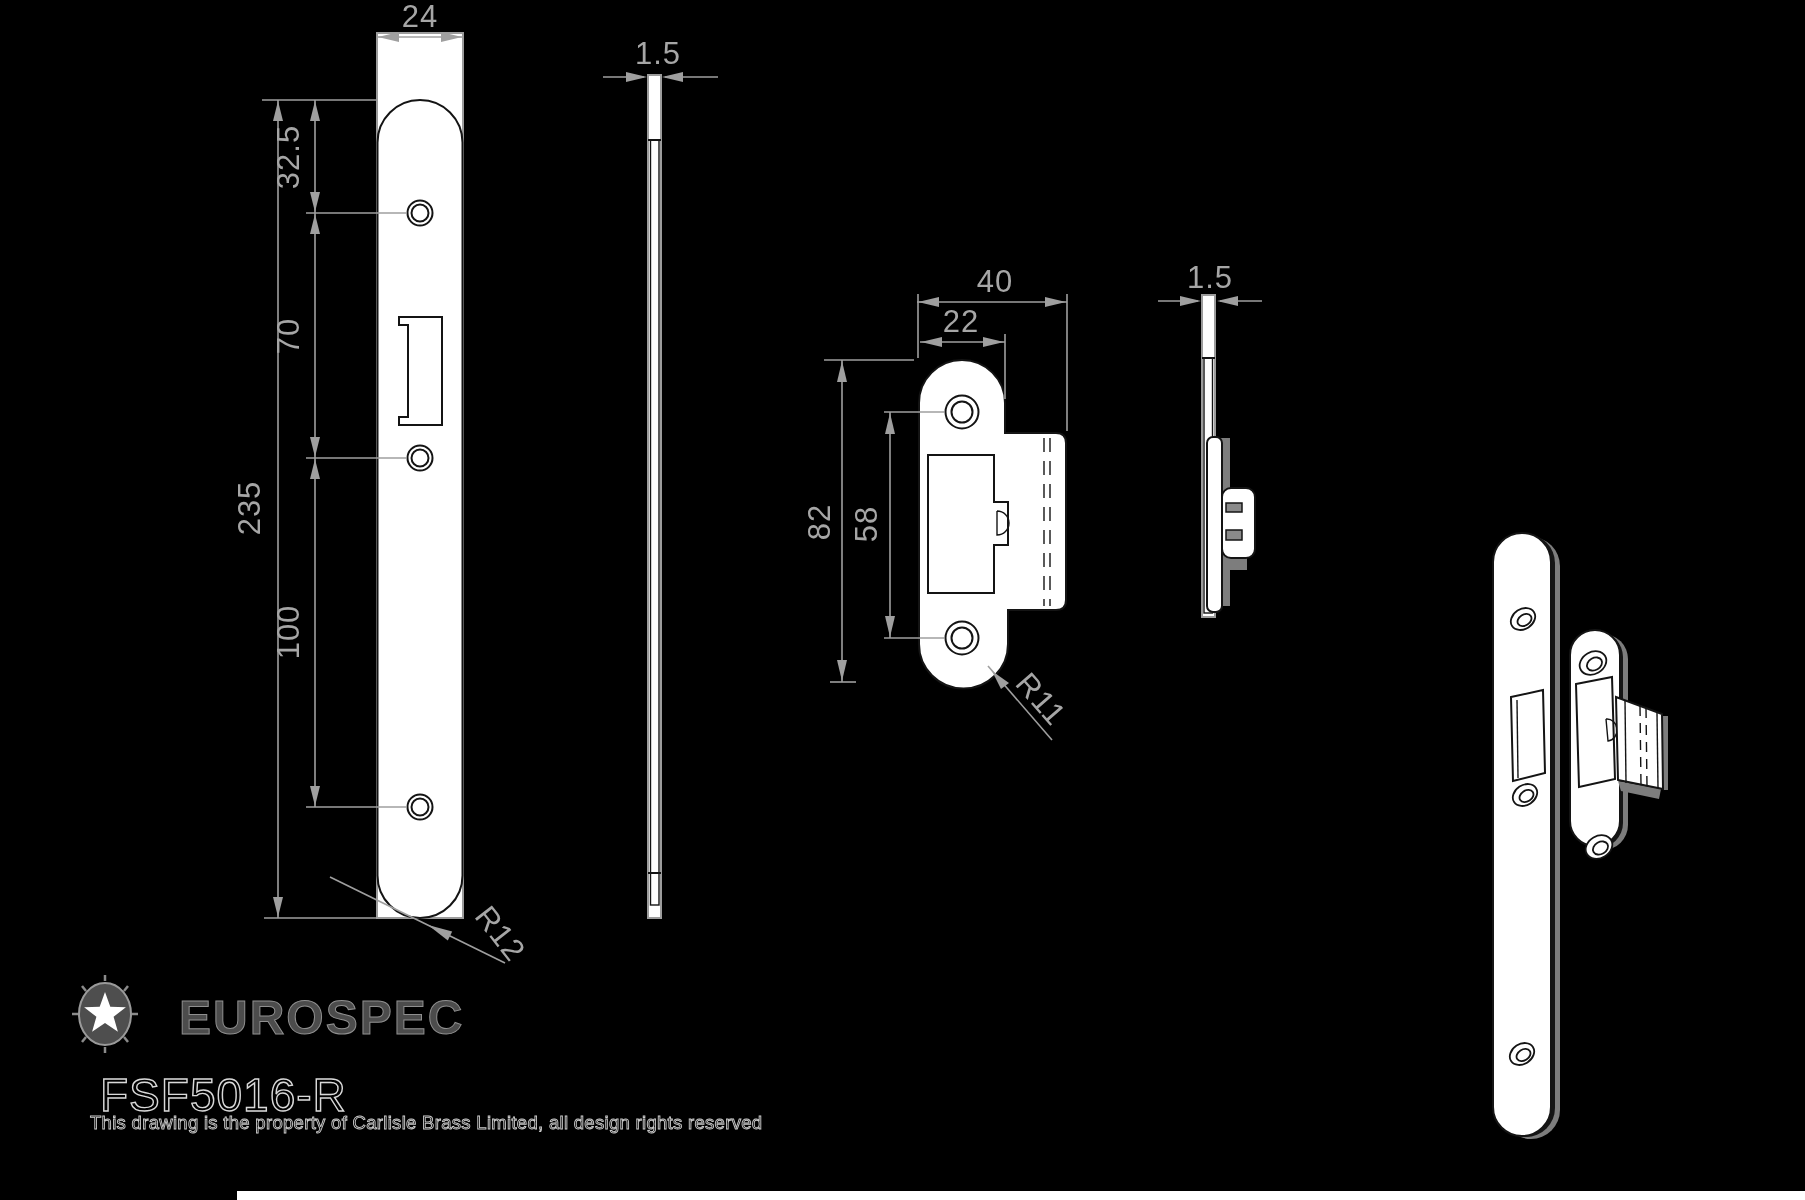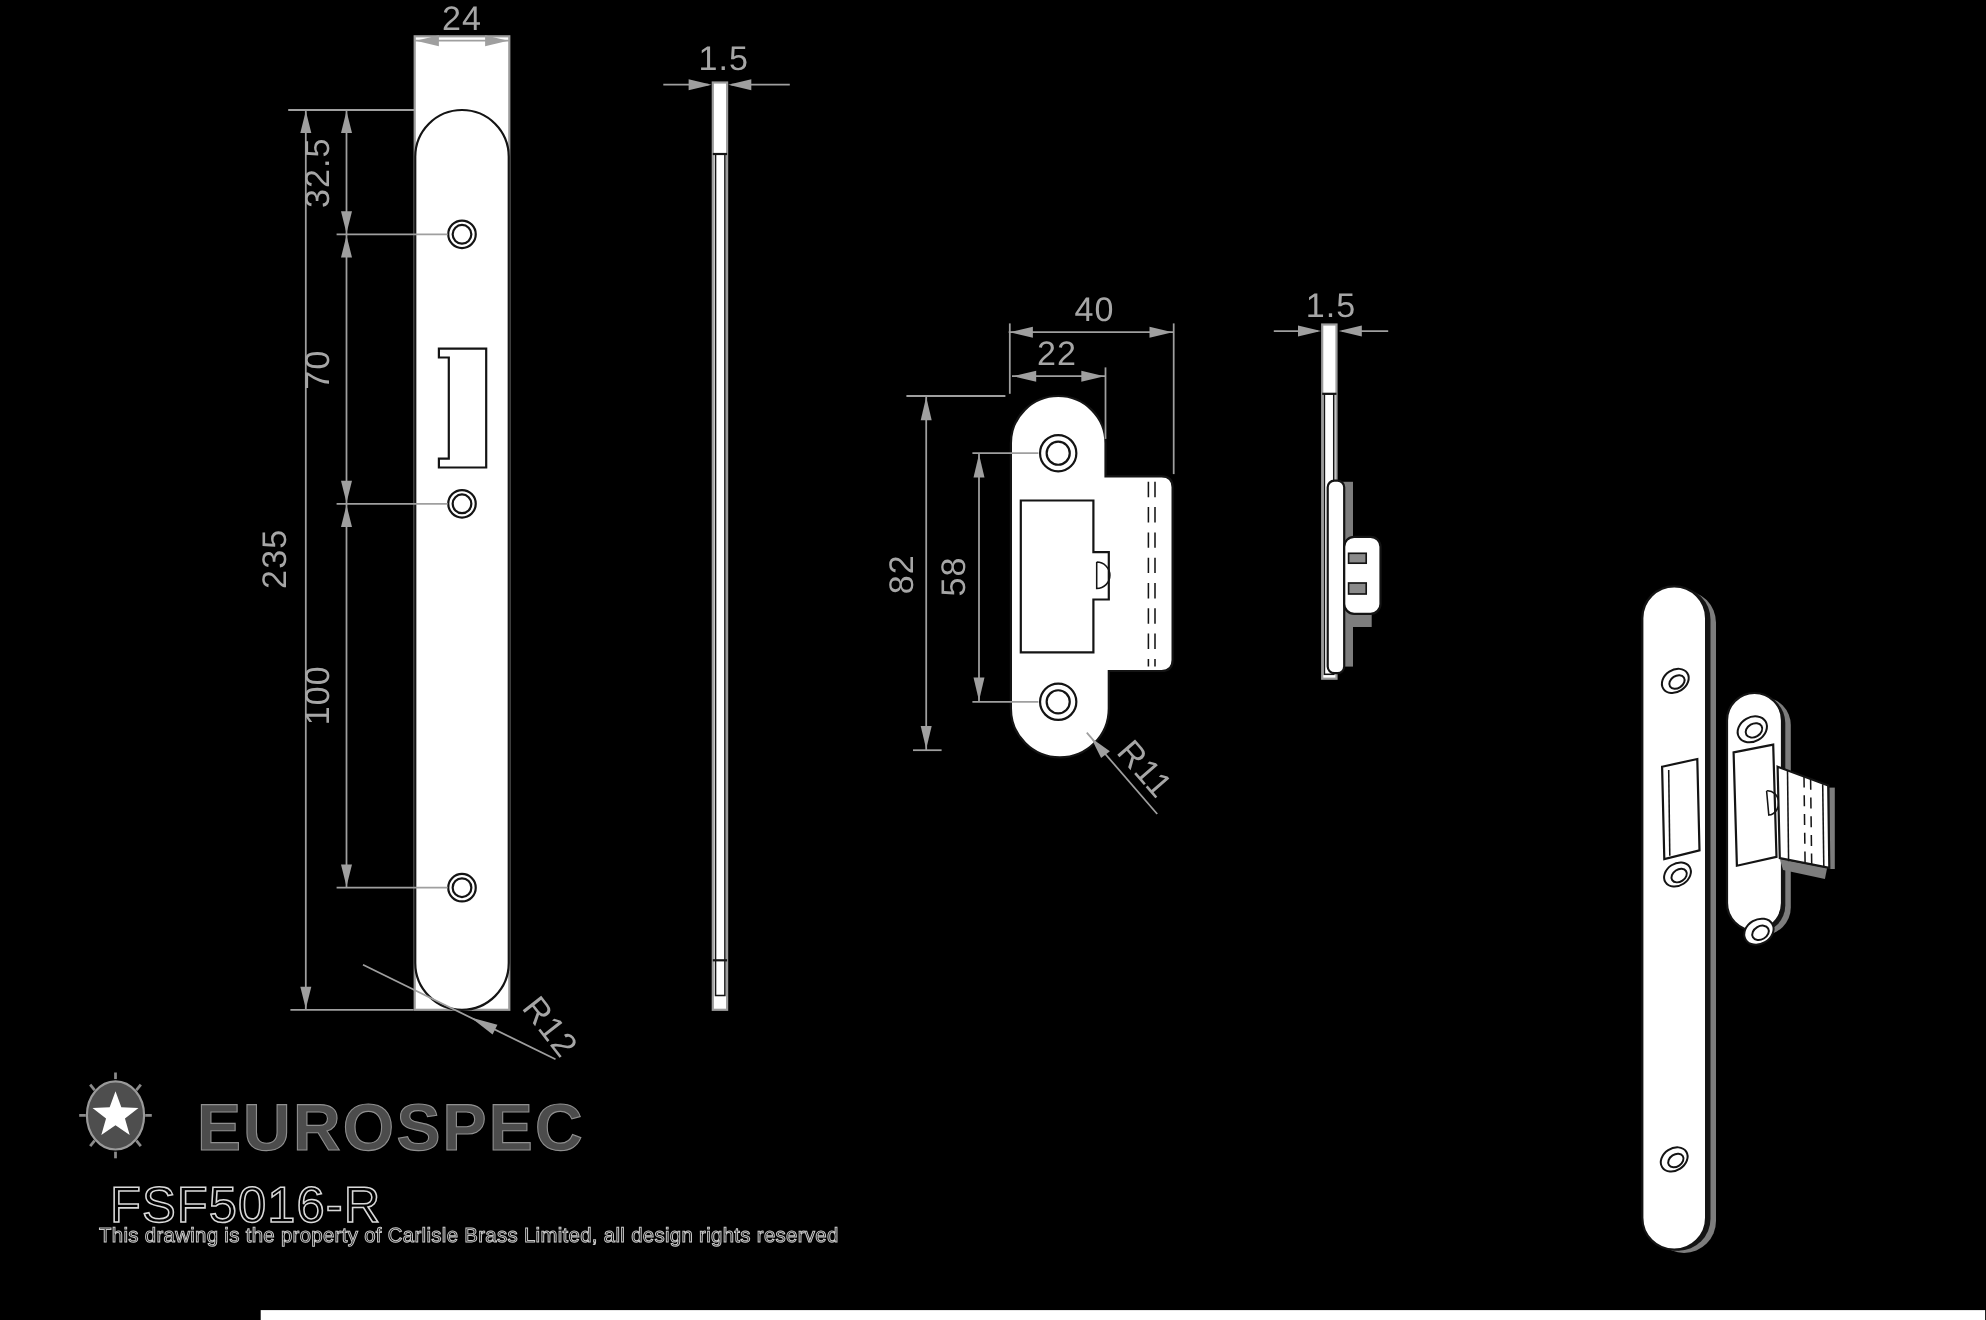--- a/index.html
+++ b/index.html
@@ -10,21 +10,21 @@
   .pw{fill:#ffffff;stroke:#141414;stroke-width:2;}
   .pg{fill:#ffffff;stroke:#9c9c9c;stroke-width:2;}
   .blk{stroke:#141414;fill:none;stroke-width:2;}
   .thin{stroke:#141414;fill:none;stroke-width:1.4;}
   .ln{stroke:#9f9f9f;stroke-width:1.6;fill:none;}
   .ar{fill:#9f9f9f;stroke:none;}
   .sh{fill:#7d7d7d;stroke:none;}
   .edge{fill:#151515;stroke:none;}
   text.dt{font-family:"Liberation Sans",sans-serif;font-size:31px;fill:#a6a6a6;letter-spacing:1px;}
   
-  .brand{position:absolute;left:132px;top:990px;font-size:60px;font-weight:bold;
+  .brand{position:absolute;left:132px;top:990px;font-size:48px;font-weight:bold;
          letter-spacing:2px;color:#4c4c4c;padding-left:47px;-webkit-text-stroke:1px #8f8f8f;}
   .partno{position:absolute;left:74px;top:1068px;font-size:46px;font-weight:400;
           letter-spacing:1px;color:#000;margin-left:26px;-webkit-text-stroke:1.4px #d9d9d9;}
   .disclaimer{position:absolute;left:90px;top:1112px;font-size:18.5px;letter-spacing:.3px;
           color:#000;-webkit-text-stroke:.9px #c9c9c9;}
   .bottombar{position:absolute;left:237px;top:1191px;width:1568px;height:9px;background:#fff;}
 </style>
 </head>
 <body>
 

